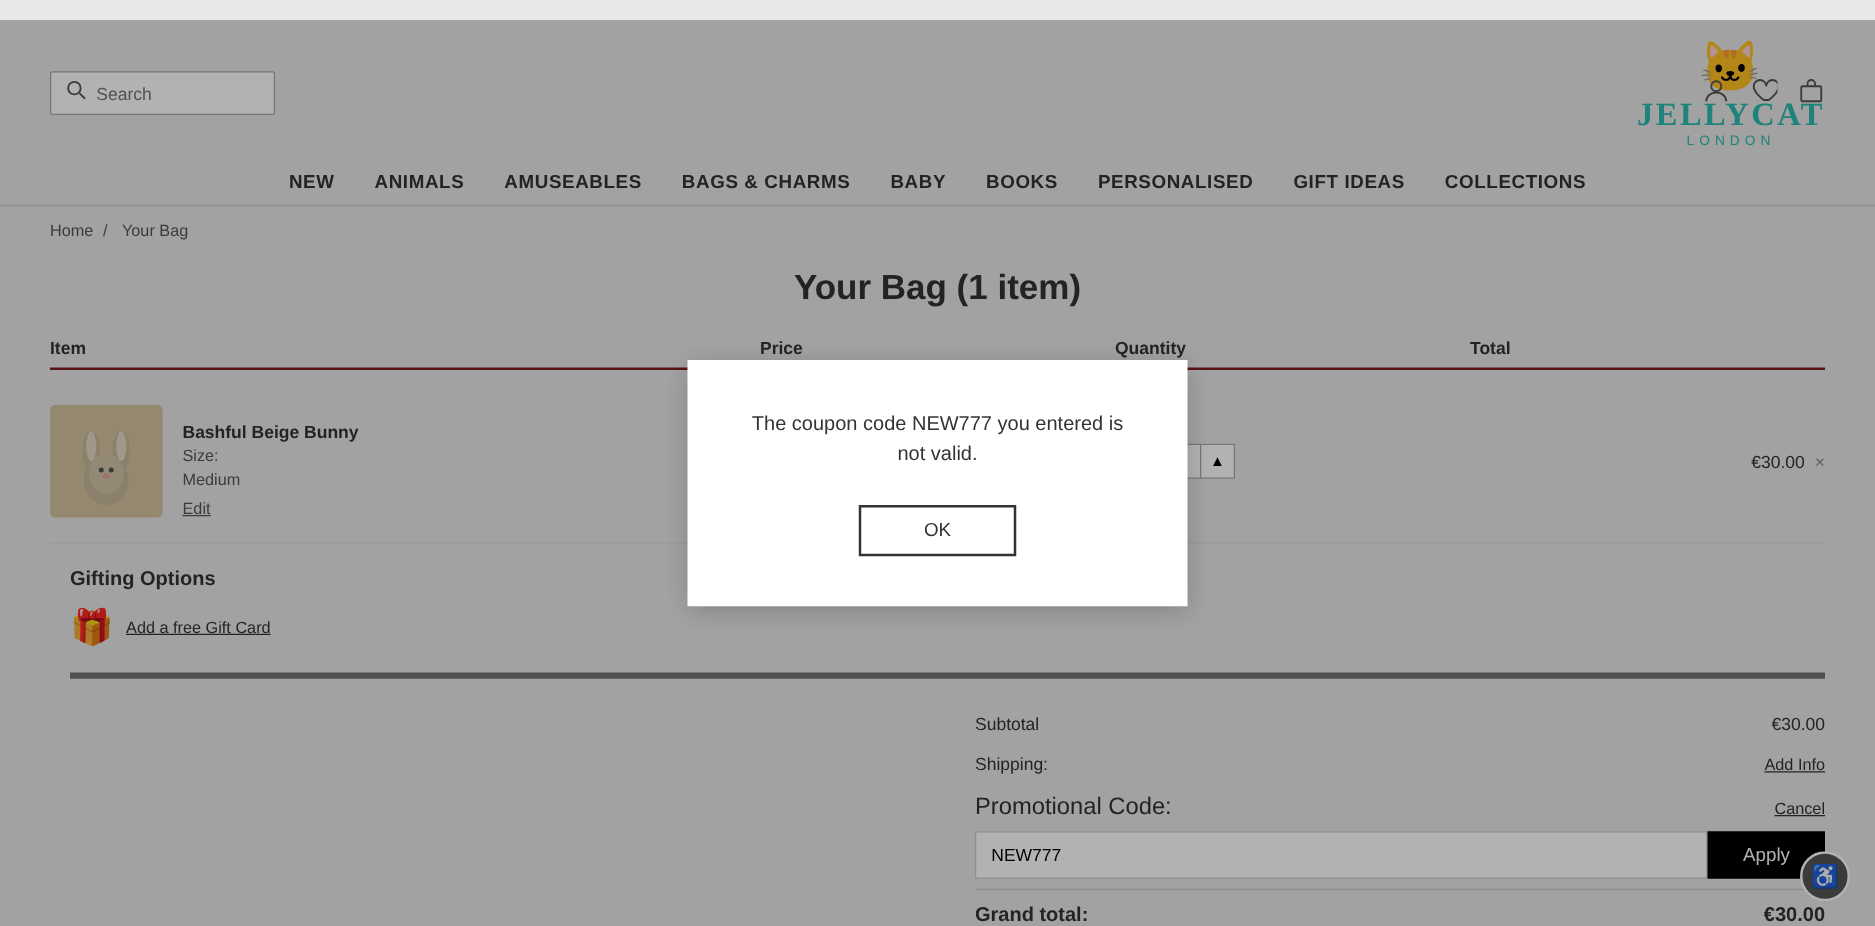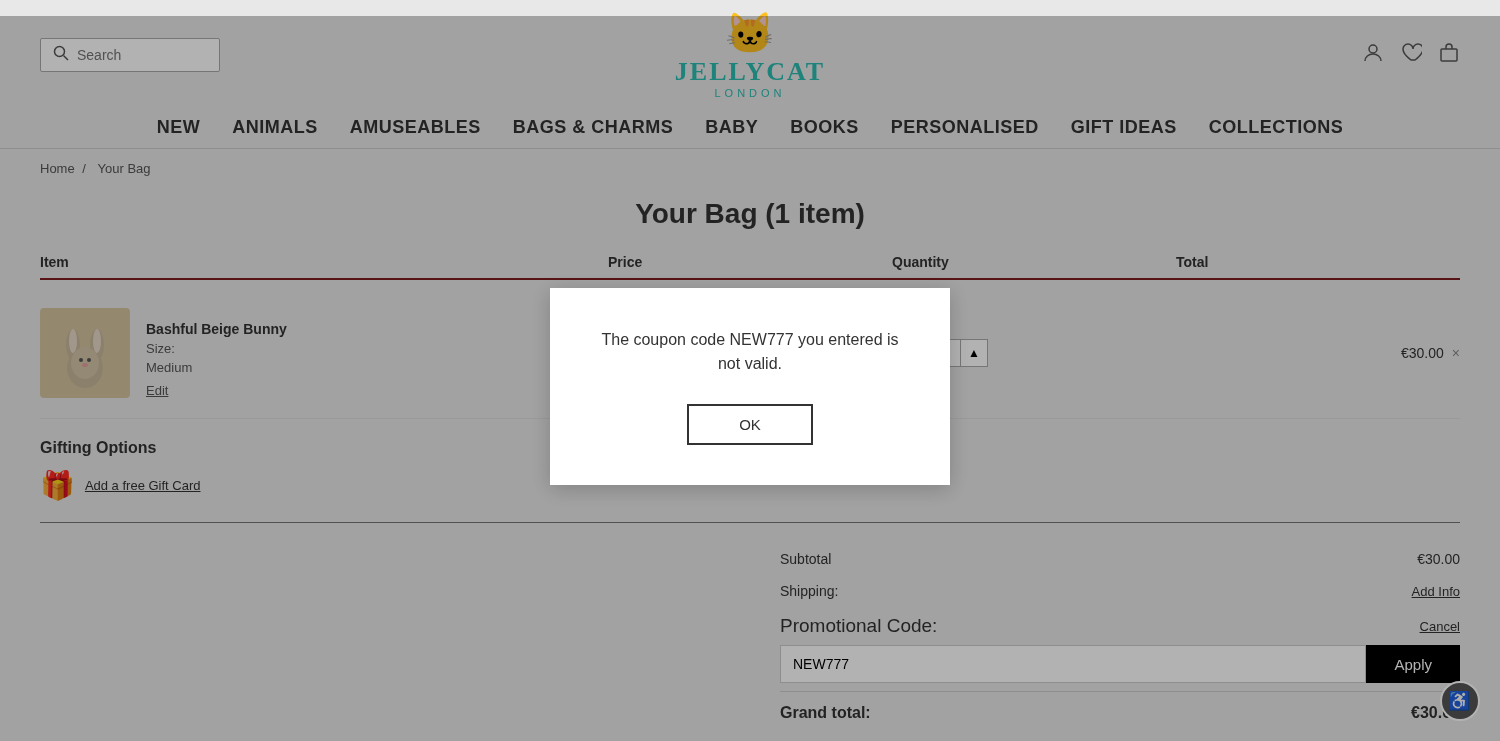--- a/index.html
+++ b/index.html
@@ -1,30 +1,30 @@
 <!DOCTYPE html>
 <html><head>
   <meta charset="utf-8">
   <style>
     * { box-sizing: border-box; margin: 0; padding: 0; }
     body { font-family: Arial, sans-serif; background: #e8e8e8; color: #333; min-height: 741px; }
 
     
     .header { background: #e8e8e8; padding: 0 40px; border-bottom: 1px solid #ccc; }
-    .header-top { display: flex; align-items: center; justify-content: center; padding: 10px 0 8px; position: relative; }
+    .header-top { display: flex; align-items: center; justify-content: flex-end; padding: 10px 0 8px; position: relative; margin-top: 20px; }
     .logo-area { display: flex; flex-direction: column; align-items: center; }
     .header-icons { position: absolute; right: 0; display: flex; gap: 16px; align-items: center; }
     .header-icon { cursor: pointer; font-size: 20px; color: #555; }
     .search-area { position: absolute; left: 0; }
     .search-box { display: flex; align-items: center; border: 1px solid #aaa; background: white; padding: 6px 12px; border-radius: 2px; gap: 8px; width: 180px; }
     .search-box input { border: none; outline: none; font-size: 14px; color: #555; background: transparent; width: 100%; }
 
     
     .nav { display: flex; justify-content: center; gap: 32px; padding: 10px 0; }
-    .nav-item { font-size: 18px; font-weight: 600; color: #333; cursor: pointer; letter-spacing: 0.5px; text-transform: uppercase; text-decoration: none; }
+    .nav-item { font-size: 15px; font-weight: 600; color: #333; cursor: pointer; letter-spacing: 0.5px; text-transform: uppercase; text-decoration: none; }
 
     
     .breadcrumb { padding: 12px 40px; font-size: 13px; color: #555; }
     .breadcrumb a { color: #555; text-decoration: none; }
     .breadcrumb span { margin: 0 4px; }
 
     
     .main { padding: 0 40px 40px; }
     .page-title { text-align: center; font-size: 28px; font-weight: 600; margin: 10px 0 24px; color: #333; }
 
@@ -44,21 +44,21 @@
     .item-size { font-size: 13px; color: #555; }
     .item-edit { font-size: 13px; color: #555; text-decoration: underline; cursor: pointer; margin-top: 4px; }
     .item-price { font-size: 14px; color: #333; }
     .quantity-control { display: flex; align-items: center; gap: 0; }
     .qty-btn { width: 28px; height: 28px; border: 1px solid #aaa; background: white; cursor: pointer; font-size: 12px; display: flex; align-items: center; justify-content: center; }
     .qty-input { width: 40px; height: 28px; border: 1px solid #aaa; border-left: none; border-right: none; text-align: center; font-size: 14px; outline: none; }
     .item-total { font-size: 14px; color: #333; text-align: right; display: flex; align-items: center; justify-content: flex-end; gap: 8px; }
     .remove-btn { cursor: pointer; color: #888; font-size: 14px; }
 
     
-    .gifting-section { padding: 20px 0; border-bottom: 1px solid #737373; }
+    .gifting-section { padding: 20px 0; border-bottom: 5px solid #737373; margin-left: 16px; }
     .gifting-title { font-size: 16px; font-weight: 600; margin-bottom: 12px; }
     .gift-card-row { display: flex; align-items: center; gap: 10px; }
     .gift-card-link { font-size: 13px; color: #333; text-decoration: underline; cursor: pointer; }
 
     
     .summary-area { max-width: 680px; margin-left: auto; margin-top: 20px; }
     .summary-row { display: flex; justify-content: space-between; align-items: center; padding: 8px 0; font-size: 14px; }
     .summary-link { color: #333; text-decoration: underline; cursor: pointer; font-size: 13px; }
 
     .promo-row { display: flex; justify-content: space-between; align-items: center; padding: 8px 0; }

